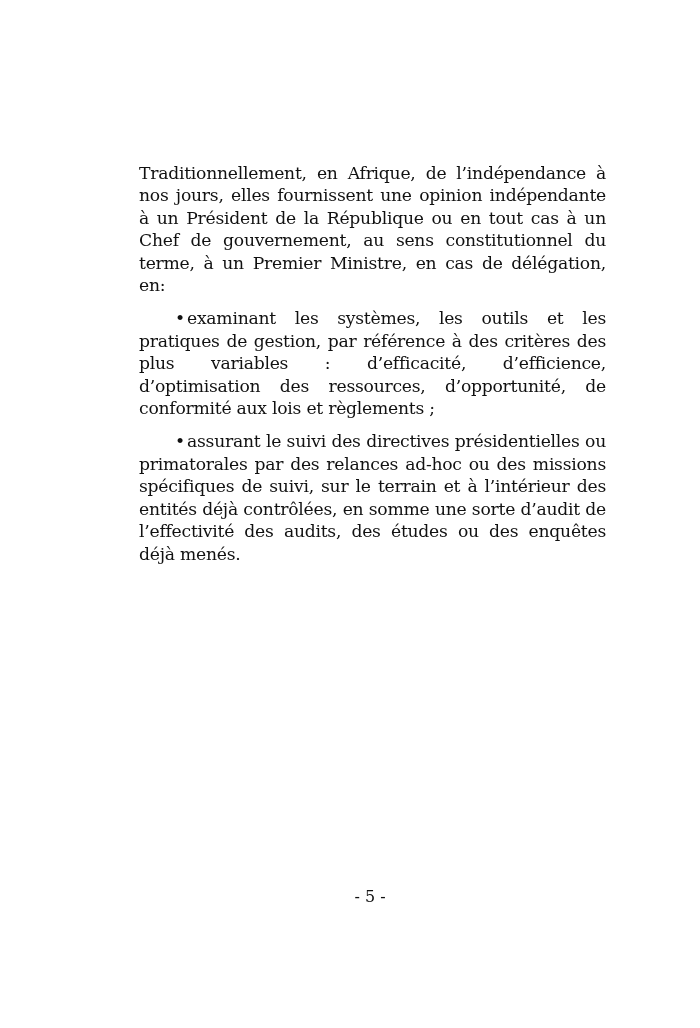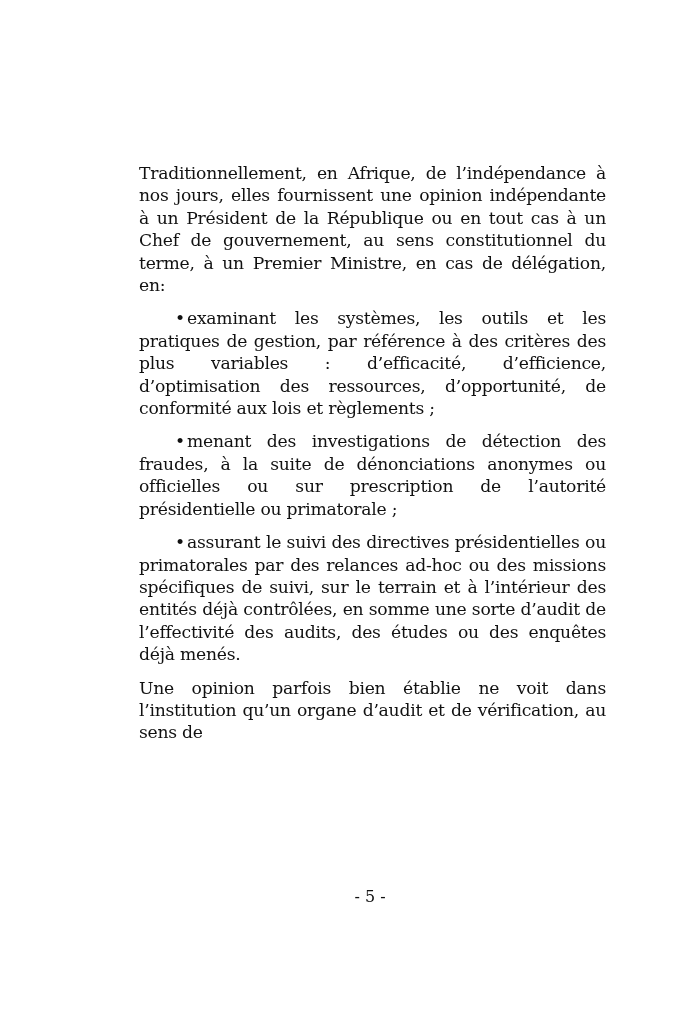--- a/index.html
+++ b/index.html
@@ -59,22 +59,20 @@
 </head>
 <body>
 
 <div class="page">
   <div class="text-block">
     <p class="para intro">Traditionnellement, en Afrique, de l’indépendance à nos jours, elles fournissent une opinion indépendante à un Président de la République ou en tout cas  à un Chef de gouvernement, au sens constitutionnel du  terme, à un Premier Ministre,  en cas de délégation, en:</p>
 
     <p class="bullet-para"><span class="bullet">•</span><span>examinant les systèmes, les outils et les pratiques de gestion, par référence à des critères des plus variables : d’efficacité, d’efficience, d’optimisation des ressources, d’opportunité, de conformité aux lois et règlements ;</span></p>
 
 
-    <p class="bullet-para"><span class="bullet">•</span><span>menant des investigations de détection des fraudes, à la suite de dénonciations anonymes ou officielles ou sur prescription de l’autorité présidentielle ou primatorale ;</span></p>
 
 
     <p class="bullet-para"><span class="bullet">•</span><span>assurant le suivi des directives présidentielles ou primatorales par des relances ad-hoc ou des missions spécifiques de suivi, sur le terrain et à l’intérieur des entités déjà contrôlées, en somme une sorte d’audit de l’effectivité des audits, des études ou des enquêtes déjà menés.</span></p>
 
-    <p class="para">Une opinion parfois bien établie ne voit dans l’institution qu’un organe d’audit et de vérification, au sens de</p>
   </div>
 
   <div class="page-number">- 5 -</div>
 </div>
 
 </body></html>

